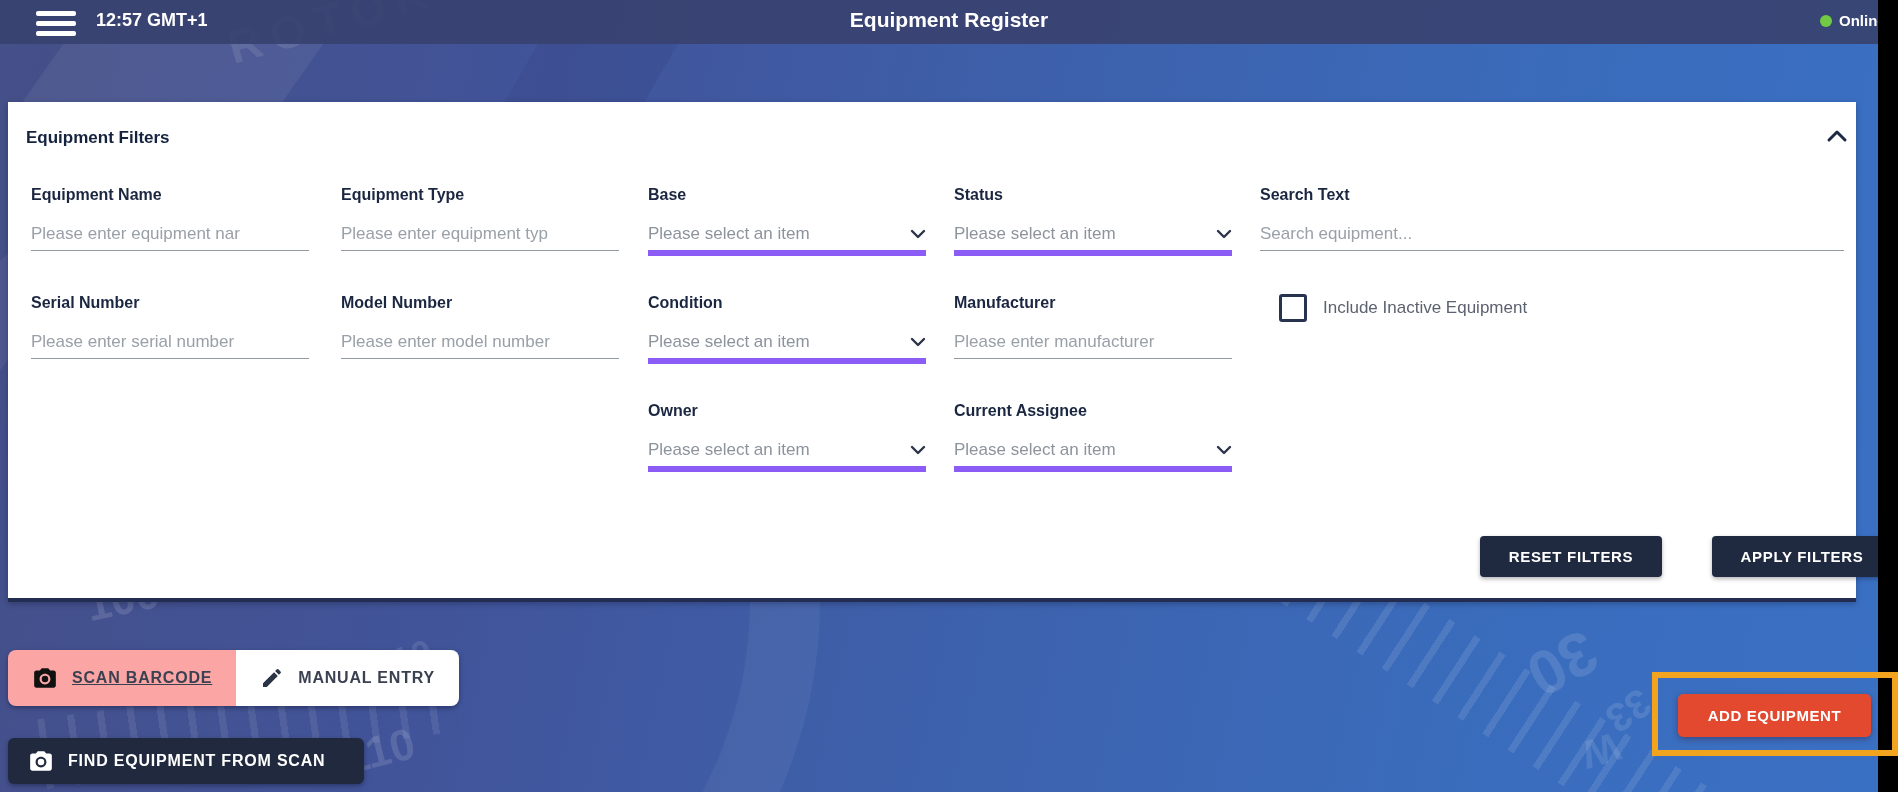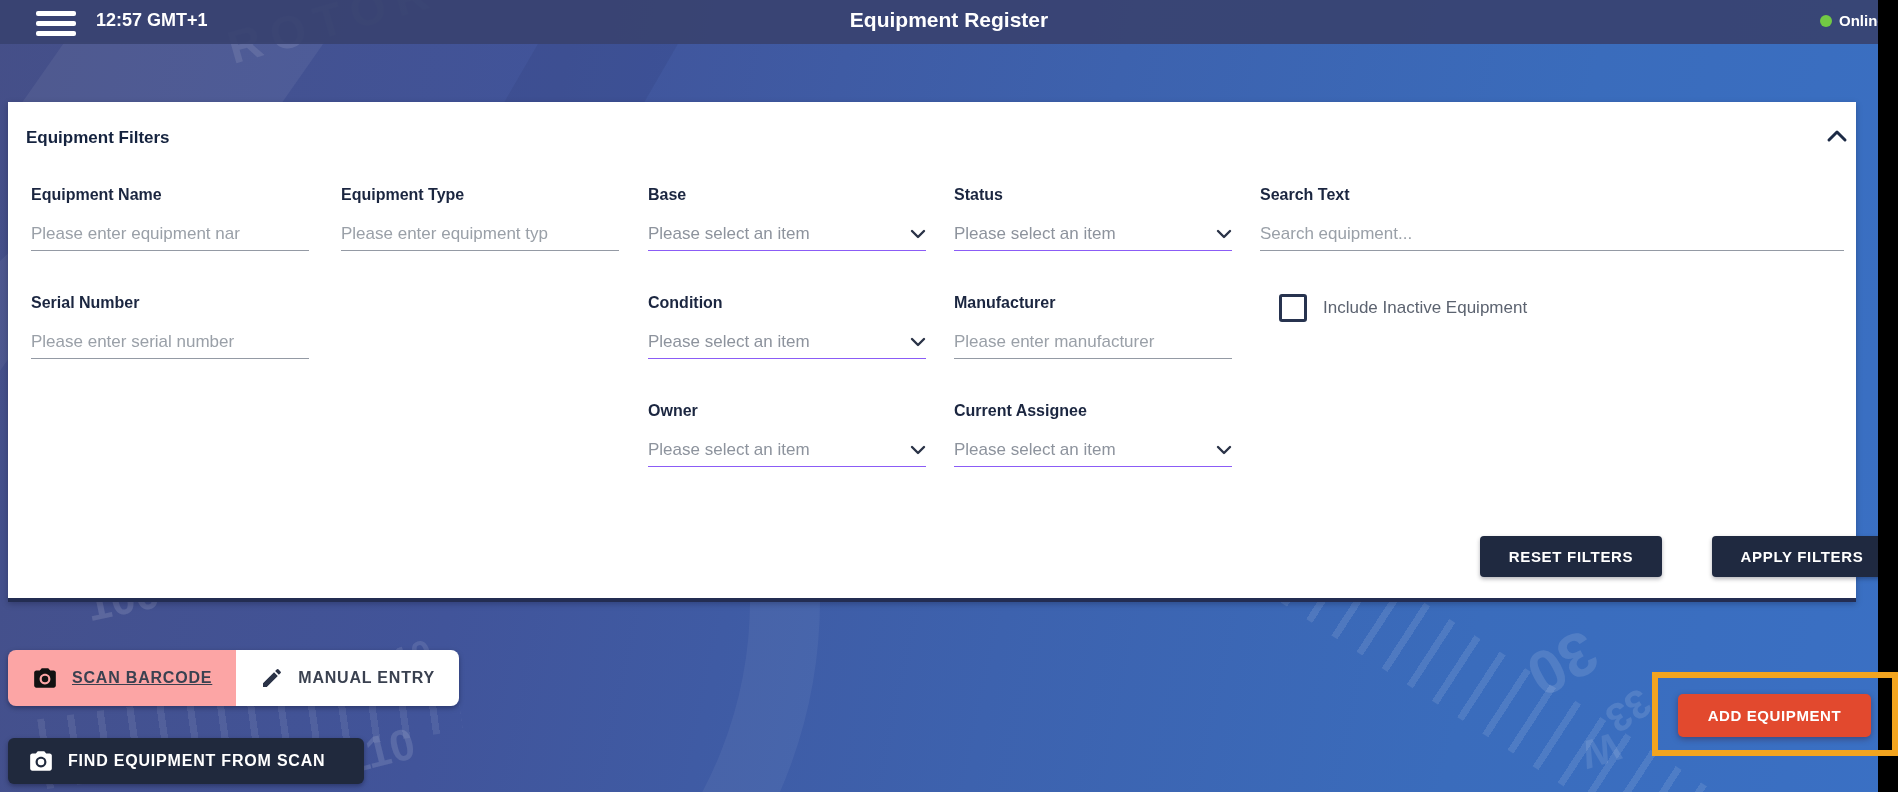--- a/index.html
+++ b/index.html
@@ -34,21 +34,21 @@
   .tb-title{position:absolute;left:0;right:0;top:8px;text-align:center;color:#fff;font-size:21px;font-weight:600;}
   .tb-status{position:absolute;left:1820px;top:12px;display:flex;align-items:center;gap:7px;color:#fff;font-size:15px;font-weight:700;}
   .dot{width:12px;height:12px;border-radius:50%;background:#72c944;}
   
   .panel{position:absolute;left:8px;top:102px;width:1848px;height:496px;background:#ffffff;z-index:20;
     border-bottom:4px solid #232d52;box-shadow:0 2px 6px rgba(0,0,20,0.25);}
   .panel-title{position:absolute;left:18px;top:26px;font-size:17px;font-weight:700;color:#15233f;}
   .collapse{position:absolute;left:1816px;top:24px;width:28px;height:24px;cursor:pointer;}
   .field{position:absolute;width:278px;}
   .flabel{font-size:16px;font-weight:700;color:#1b2640;}
-  .fcontrol{margin-top:14px;height:32px;border-bottom:1px solid #8b5cf6;display:flex;align-items:center;justify-content:space-between;cursor:pointer;}
+  .fcontrol{margin-top:14px;height:32px;border-bottom:6px solid #8b5cf6;display:flex;align-items:center;justify-content:space-between;cursor:pointer;}
   .fcontrol .ph{font-size:17px;color:#8d939d;}
   .uinput{width:100%;border:0;border-bottom:1px solid #949aa4;margin-top:14px;height:32px;
     font-family:"Liberation Sans","DejaVu Sans",sans-serif;font-size:17px;color:#1b2640;background:transparent;outline:none;padding:0;}
   .uinput::placeholder{color:#9aa0a8;opacity:1;}
   .f0{left:23px;top:84px}.f1{left:333px;top:84px}.f2{left:640px;top:84px}.f3{left:946px;top:84px}
   .f4{left:1252px;top:84px;width:584px}
   .f5{left:23px;top:192px}.f6{left:333px;top:192px}.f7{left:640px;top:192px}.f8{left:946px;top:192px}
   .f9{left:640px;top:300px}.f10{left:946px;top:300px}
   .chk-row{position:absolute;left:1254px;top:192px;display:flex;align-items:center;gap:16px;cursor:pointer;padding-left:17px;}
   .chk-box{width:22px;height:22px;border:3px solid #27334f;border-radius:3px;background:#fff;}
@@ -144,20 +144,24 @@
   </div>
   <div class="field f4">
     <div class="flabel">Search Text</div>
     <input class="uinput" placeholder="Search equipment..." style="">
   </div>
 
   <div class="field f5">
     <div class="flabel">Serial Number</div>
     <input class="uinput" placeholder="Please enter serial number" style="">
   </div>
+  <div class="field f6">
+    <div class="flabel">Model Number</div>
+    <input class="uinput" placeholder="Please enter model number" style="">
+  </div>
   <div class="field f7">
     <div class="flabel">Condition</div>
     <div class="fcontrol">
       <span class="ph">Please select an item</span>
       <svg class="icon" width="16" height="10" viewBox="0 0 16 10">
           <polyline points="2,2 8,8 14,2" fill="none" stroke="#2a3347" stroke-width="2.4" stroke-linecap="round" stroke-linejoin="round"></polyline>
         </svg>
     </div>
   </div>
   <div class="field f8">

